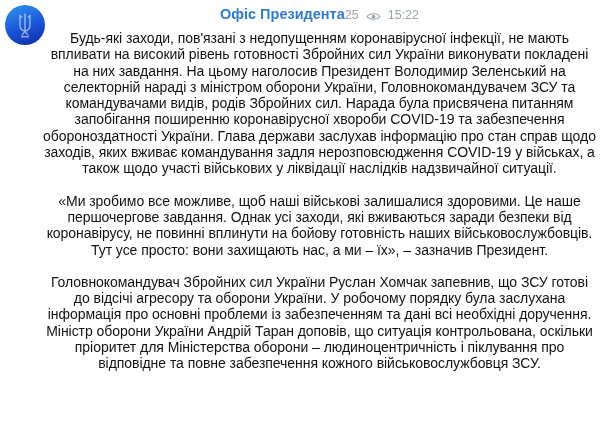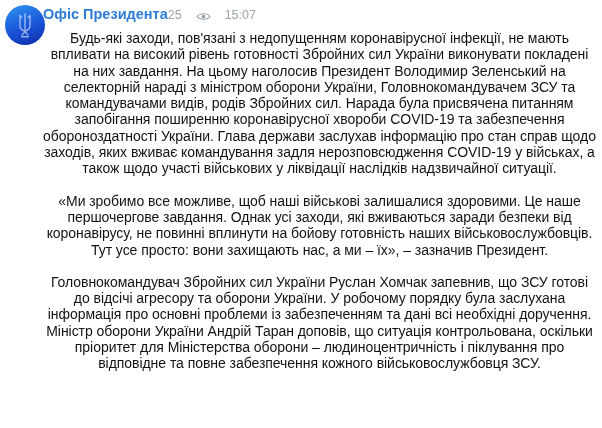--- a/index.html
+++ b/index.html
@@ -37,37 +37,37 @@
   }
   .content {
     position: absolute;
     left: 43px;
     top: 5px;
     width: 553px;
   }
   .header-row {
     display: flex;
     align-items: baseline;
-    justify-content: flex-start;
+    justify-content: center;
     height: 20px;
   }
   .channel-name {
     color: #2e7cd6;
     font-size: 14.5px;
     font-weight: 700;
     line-height: 18px;
     cursor: pointer;
     white-space: nowrap;
   }
   .meta {
     display: flex;
     align-items: center;
     color: #9aa4ab;
     font-size: 12.5px;
-    gap: 12px;
+    gap: 5px;
     white-space: nowrap;
   }
   .eye-icon {
     display: inline-flex;
     align-items: center;
     margin: 0 2px;
     position: relative;
     top: 1px;
   }
   .text-body {
@@ -102,21 +102,21 @@
     <div class="header-row">
       <span class="channel-name">Офіс Президента</span>
       <span class="meta">
         <span>25</span>
         <span class="eye-icon">
           <svg width="15" height="11" viewBox="0 0 16 11" xmlns="http://www.w3.org/2000/svg">
             <path d="M1.2 5.5 C 3.4 1.6, 12.6 1.6, 14.8 5.5 C 12.6 9.4, 3.4 9.4, 1.2 5.5 Z" fill="none" stroke="#9aa4ab" stroke-width="1.3"></path>
             <circle cx="8" cy="5.5" r="2" fill="#9aa4ab"></circle>
           </svg>
         </span>
-        <span>15:07</span>
+        <span>15:22</span>
       </span>
     </div>
 
     <div class="text-body">
       <p>Будь-які заходи, пов'язані з недопущенням коронавірусної інфекції, не мають впливати на високий рівень готовності Збройних сил України виконувати покладені на них завдання. На цьому наголосив Президент Володимир Зеленський на селекторній нараді з міністром оборони України, Головнокомандувачем ЗСУ та командувачами видів, родів Збройних сил. Нарада була присвячена питанням запобігання поширенню коронавірусної хвороби COVID-19 та забезпечення обороноздатності України. Глава держави заслухав інформацію про стан справ щодо заходів, яких вживає командування задля нерозповсюдження COVID-19 у військах, а також щодо участі військових у ліквідації наслідків надзвичайної ситуації.</p>
       <p>«Ми зробимо все можливе, щоб наші військові залишалися здоровими. Це наше першочергове завдання. Однак усі заходи, які вживаються заради безпеки від коронавірусу, не повинні вплинути на бойову готовність наших військовослужбовців. Тут усе просто: вони захищають нас, а ми – їх», – зазначив Президент.</p>
       <p>Головнокомандувач Збройних сил України Руслан Хомчак запевнив, що ЗСУ готові до відсічі агресору та оборони України. У робочому порядку була заслухана інформація про основні проблеми із забезпеченням та дані всі необхідні доручення. Міністр оборони України Андрій Таран доповів, що ситуація контрольована, оскільки пріоритет для Міністерства оборони – людиноцентричність і піклування про відповідне та повне забезпечення кожного військовослужбовця ЗСУ.</p>
     </div>
   </div>
 

